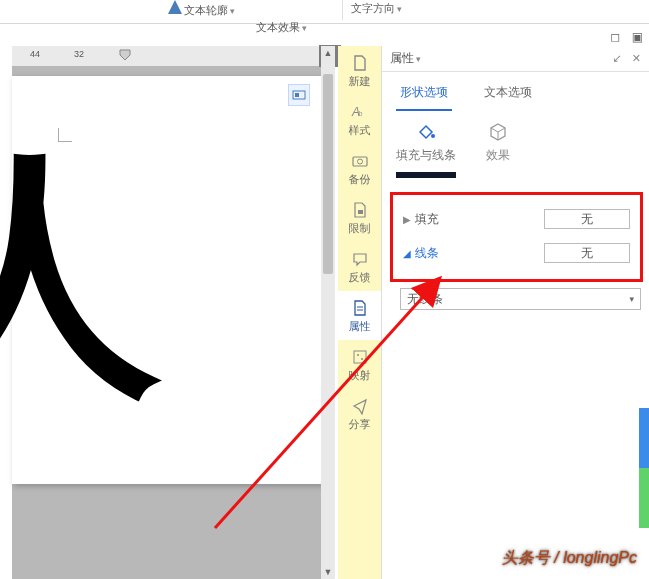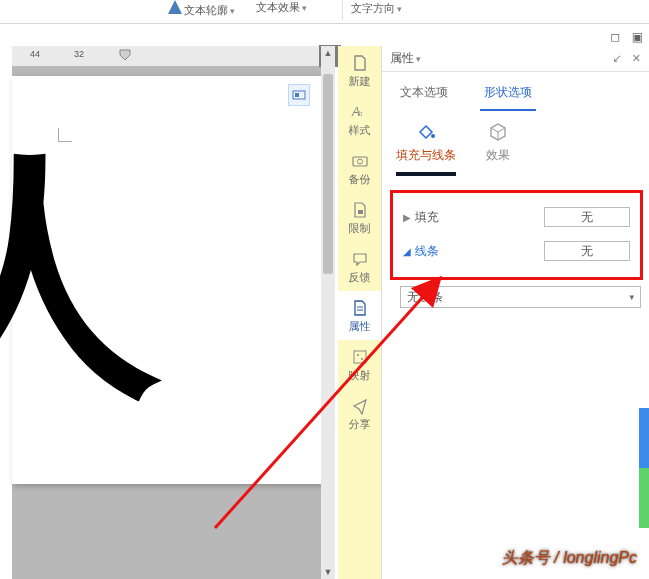--- a/index.html
+++ b/index.html
@@ -4,21 +4,21 @@
 <style>
   * { box-sizing: border-box; margin: 0; padding: 0; font-family: "Microsoft YaHei", sans-serif; }
   body { width: 649px; height: 579px; overflow: hidden; background: #fff; position: relative; }
 
   
   .ribbon { position: absolute; left: 0; top: 0; right: 0; height: 24px; background: #fff; border-bottom: 1px solid #d7d7d7; }
   .ribbon .grp { position: absolute; top: 0; font-size: 11px; color: #5a5a5a; }
   .ribbon .a-shape { left: 173px; top: 2px; width: 14px; height: 14px; background:#4a7ebb; display:inline-block; clip-path: polygon(50% 0, 100% 100%, 0 100%); margin-right:2px}
   .ribbon .drop { font-size:9px; color:#888; padding-left:2px }
   .r1 { left: 168px; }
-  .r2 { left: 256px; }
+  .r2 { left: 256px; margin-top: 20px; }
   .r3 { left: 342px; border-left:1px solid #e0e0e0; padding-left:8px; height:20px; line-height:16px}
   .top-icons { position:absolute; right:6px; top:30px; font-size:12px; color:#666 }
   .top-icons span{ margin-left:8px }
 
   
   .docarea { position: absolute; left:0; top:46px; width:323px; bottom:0; background:#b8b8b8;margin-left:12px; }
   .ruler { height:20px; background:#eaeaea; position:relative; font-size:9px; color:#555 }
   .ruler .mk { position:absolute; top:3px }
   .ruler .slider { position:absolute; left:106px; top:2px; width:14px; height:14px }
   .ruler .slider svg{display:block}
@@ -46,21 +46,21 @@
   .panel-hd .sp { flex:1 }
   .panel-hd .ic { font-size:11px; color:#888; margin-left:10px; cursor:pointer }
 
   .tabs2 { display:flex; padding:6px 14px 0; gap:28px; font-size:12px }
   .tabs2 .t { padding:6px 4px 8px; color:#666; cursor:pointer }
   .tabs2 .t.active { color:#2b6bd1; border-bottom:2px solid #2b6bd1 }
 
   .subtabs { display:flex; padding:10px 14px 0; gap:30px; font-size:12px }
   .subtabs .st { text-align:center; color:#888; cursor:pointer; padding-bottom:8px }
   .subtabs .st .ic{ display:block; margin:0 auto 4px; width:22px; height:22px }
-  .subtabs .st.active{ color:#c2410c; border-bottom:4px solid #0f172a }
+  .subtabs .st.active{ color:#737373; border-bottom:6px solid #0f172a }
 
   .redbox { margin:14px 6px 6px 8px; border:3px solid #e11; padding:10px 10px 12px }
   .row { display:flex; align-items:center; font-size:12px; color:#555; margin:4px 0 14px }
   .row:last-child{margin-bottom:4px}
   .row .tri { font-size:10px; margin-right:4px; color:#888 }
   .row .lbl { flex:1 }
   .row.active .lbl, .row.active .tri { color:#2b73d6 }
   .row .val { width:86px; height:20px; border:1px solid #bbb; text-align:center; font-size:12px; line-height:18px; color:#555; background:#fff }
 
   .combo { margin:2px 8px 0 18px; height:22px; border:1px solid #bbb; display:flex; align-items:center; padding:0 6px; font-size:12px; color:#555; justify-content:space-between }
@@ -154,22 +154,22 @@
 <div class="panel">
   <div class="panel-hd">
     <span>属性</span>
       <span class="drop">▾</span>
     <span class="sp"></span>
     <span class="ic">↙</span>
     <span class="ic">✕</span>
   </div>
 
   <div class="tabs2">
+    <div class="t active">形状选项</div>
     <div class="t">文本选项</div>
-    <div class="t active">形状选项</div>
   </div>
 
   <div class="subtabs">
     <div class="st active">
       <svg class="ic" viewBox="0 0 22 22">
           <path d="M5 11l6-6 6 6-6 6z" fill="none" stroke="#2b6bd1" stroke-width="1.5"></path>
           <circle cx="18" cy="15" r="2" fill="#2b6bd1"></circle>
         </svg>
       <span>填充与线条</span>
     </div>

